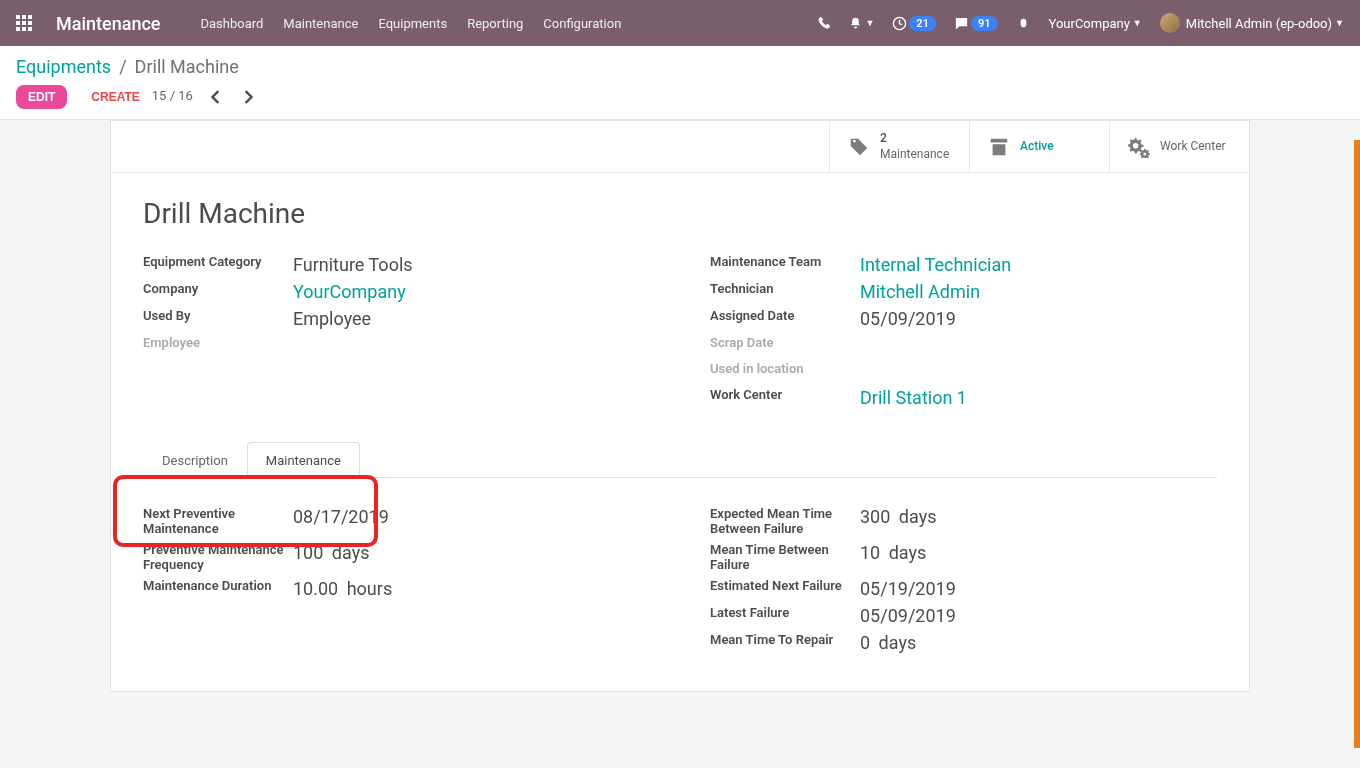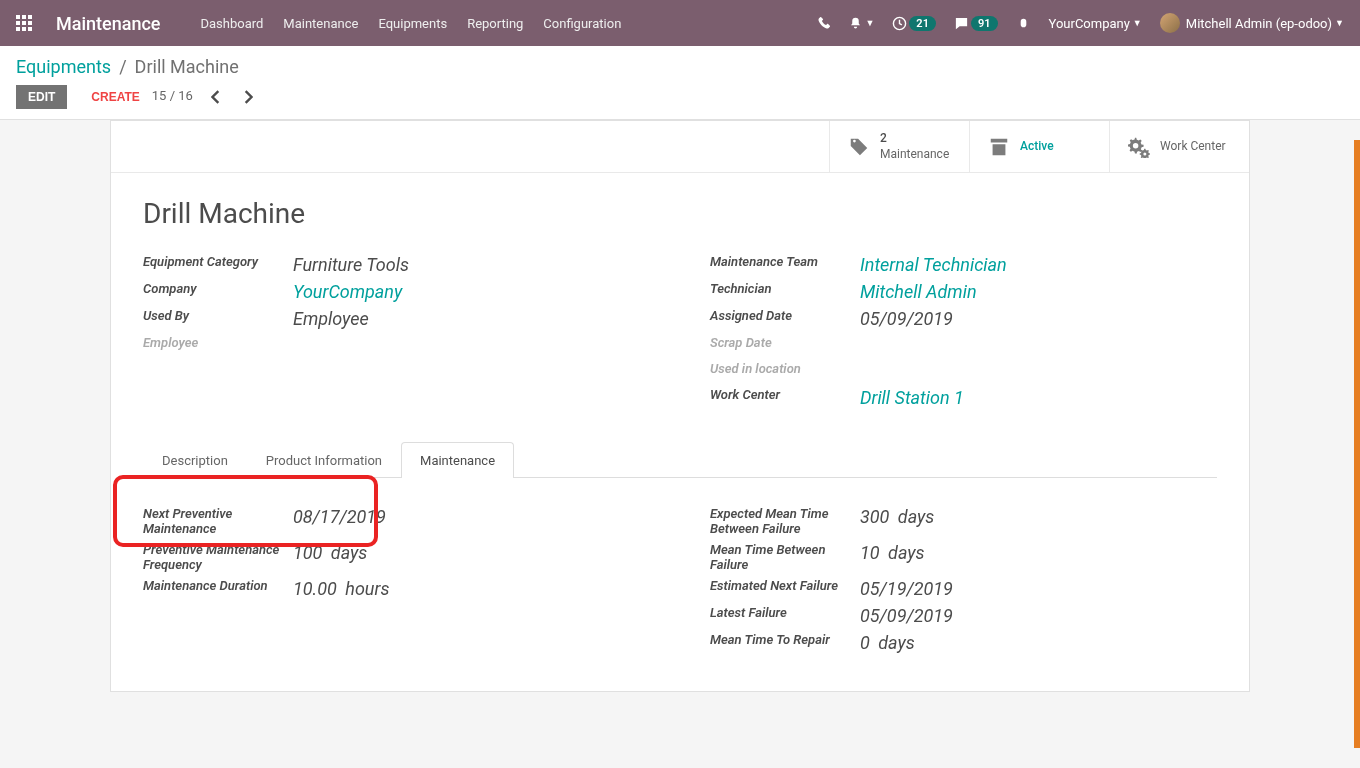--- a/index.html
+++ b/index.html
@@ -6,53 +6,53 @@
     body { font-family: -apple-system, BlinkMacSystemFont, "Segoe UI", Roboto, Helvetica, Arial, sans-serif; background: #f5f5f5; color: #4c4c4c; font-size: 13px; }
     
     .top-nav { background: #7B5E6E; height: 46px; display: flex; align-items: center; padding: 0 16px; color: #fff; }
     .apps-icon { display: grid; grid-template-columns: repeat(3, 4px); grid-template-rows: repeat(3, 4px); gap: 2px; cursor: pointer; margin-right: 24px; }
     .apps-icon span { background: #fff; width: 4px; height: 4px; }
     .app-title { font-size: 18px; font-weight: 500; margin-right: 40px; }
     .nav-menu { display: flex; gap: 20px; flex: 1; text-align: center; }
     .nav-menu a { color: #eee; text-decoration: none; font-size: 13px; cursor: pointer; }
     .nav-right { display: flex; align-items: center; gap: 18px; }
     .nav-icon { cursor: pointer; display: inline-flex; align-items: center; position: relative; }
-    .badge { background: #0f766e; color: #fff; border-radius: 10px; padding: 1px 7px; font-size: 11px; font-weight: 600; margin-left: 2px; }
+    .badge { background: #3b82f6; color: #fff; border-radius: 10px; padding: 1px 7px; font-size: 11px; font-weight: 600; margin-left: 2px; }
     .caret-down { margin-left: 3px; font-size: 9px; }
     .avatar { width: 20px; height: 20px; border-radius: 50%; background: linear-gradient(135deg,#d4a574,#8b6f47); display:inline-block; }
     
     .control-panel { background: #fff; padding: 10px 16px 0 16px; border-bottom: 1px solid #e0e0e0; }
     .breadcrumb { font-size: 18px; display: flex; gap: 8px; align-items: center; margin-bottom: 8px; }
     .breadcrumb a { color: #00A09D; text-decoration: none; cursor: pointer; }
     .breadcrumb .sep { color: #717171; }
     .breadcrumb .current { color: #717171; }
     .cp-row { display: flex; align-items: center; padding-bottom: 10px; }
     .btn { padding: 5px 12px; font-size: 12px; font-weight: 600; cursor: pointer; border: none; background: transparent; }
-    .btn-primary { background: #737373; color: #fff; }
+    .btn-primary { background: #ec4899; color: #fff; border-radius: 8px; }
     .btn-link { color: #ef4444; }
     .cp-center { flex: 1; text-align: center; }
     .action-drop { cursor: pointer; font-size: 13px; color: #4c4c4c; }
     .cp-right { display: flex; gap: 14px; }
     .pager { font-size: 13px; color: #666; }
     .pager-btn { cursor: pointer; color: #4c4c4c; font-size: 16px; padding: 2px 4px; }
     
     .main-content { padding: 0 8px 24px 8px; position: relative; }
     .form-sheet { max-width: 1140px; margin: 0 auto; background: #fff; border: 1px solid #e0e0e0; }
     
     .stat-buttons { display: flex; justify-content: flex-end; border-bottom: 1px solid #e9e9e9; }
     .stat-btn { display: flex; align-items: center; gap: 10px; padding: 10px 18px; border-left: 1px solid #e9e9e9; min-width: 140px; cursor: pointer; }
     .stat-icon { color: #7c7c7c; }
     .stat-text { display: flex; flex-direction: column; font-size: 12px; color: #666; line-height: 1.3; }
     .stat-value { font-weight: 500; color: #4c4c4c; }
     .stat-btn.active .stat-text { color: #00A09D; font-weight: 500; }
     
     .sheet-body { padding: 24px 32px 32px 32px; }
     .record-title { font-size: 28px; font-weight: 400; color: #4c4c4c; margin-bottom: 24px; }
     
-    .field-grid { display: flex; gap: 60px; font-style: italic; }
+    .field-grid { display: flex; gap: 60px; }
     .field-col { flex: 1; }
     .field-row { display: flex; margin-bottom: 6px; min-height: 20px; }
     .field-label { width: 150px; font-weight: 600; color: #4c4c4c; font-size: 13px; }
     .field-label.muted { color: #aaa; }
     .field-value { color: #4c4c4c; font-size: 18px; }
     .field-value a { color: #00A09D; text-decoration: none; cursor: pointer; }
     .field-value .unit { margin-left: 4px; }
     
     .tabs { display: flex; border-bottom: 1px solid #ddd; margin-top: 28px; }
     .tab { padding: 10px 18px; cursor: pointer; color: #666; font-size: 13px; border: 1px solid transparent; border-bottom: none; margin-bottom: -1px; }
@@ -234,21 +234,20 @@
           </div>
           <div class="field-row">
             <div class="field-label">Work Center</div>
             <div class="field-value"><a>Drill Station 1</a></div>
           </div>
         </div>
       </div>
 
       <div class="tabs">
         <div class="tab">Description</div>
-        <div class="tab">Product Information</div>
         <div class="tab active">Maintenance</div>
       </div>
 
       <div class="tab-content">
         <div class="field-grid">
           <div class="field-col">
             <div class="field-row" style="align-items:flex-start">
               <div class="field-label" style="width:150px">Next Preventive Maintenance</div>
               <div class="field-value">08/17/2019</div>
             </div>

